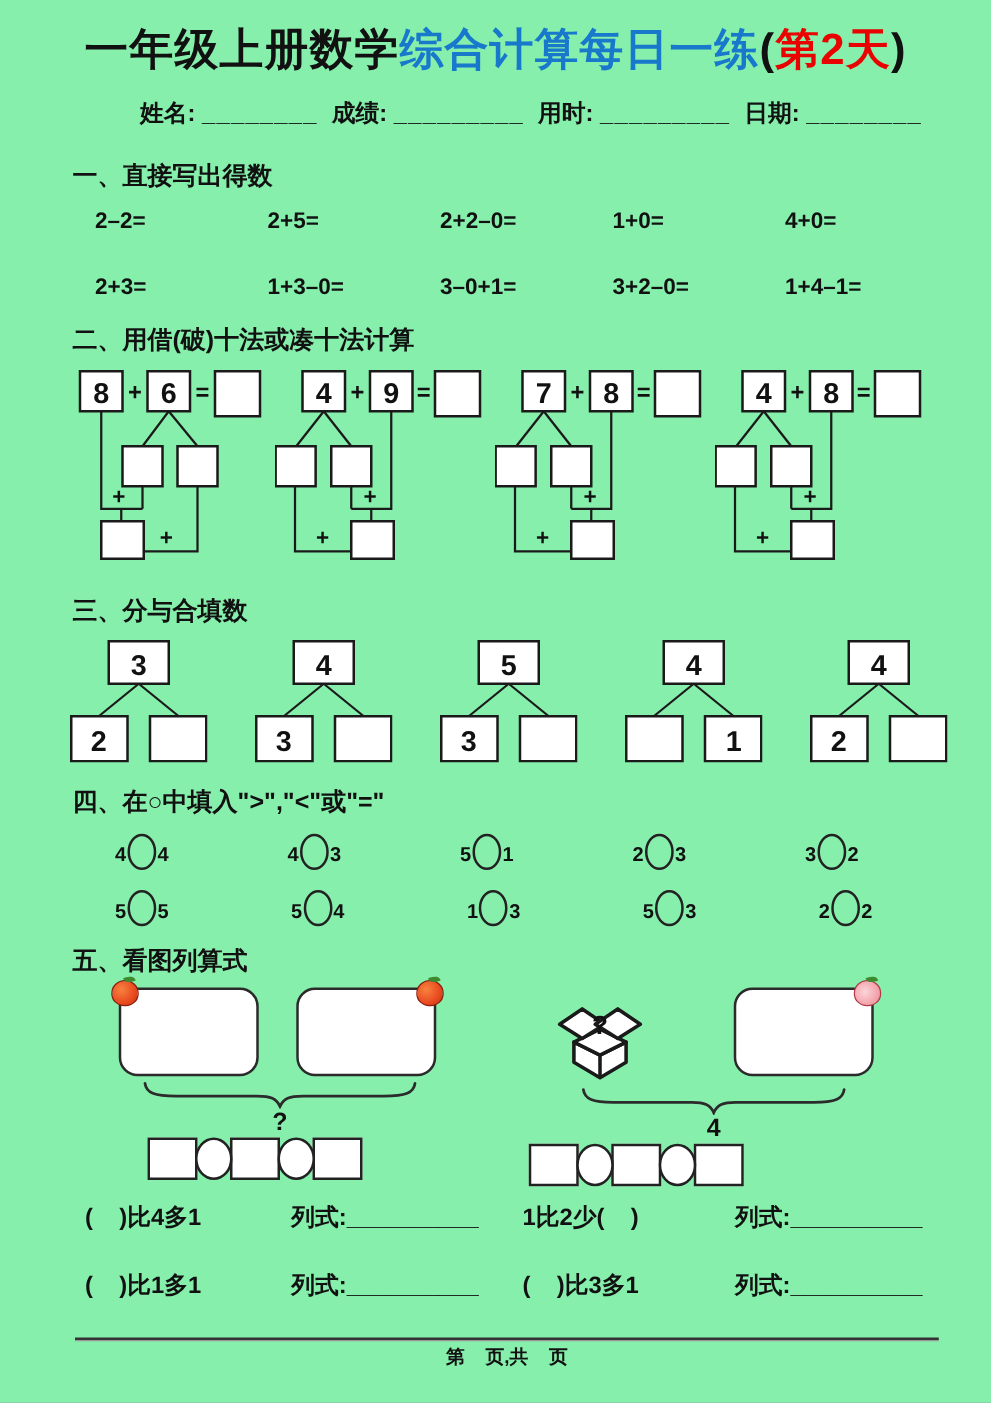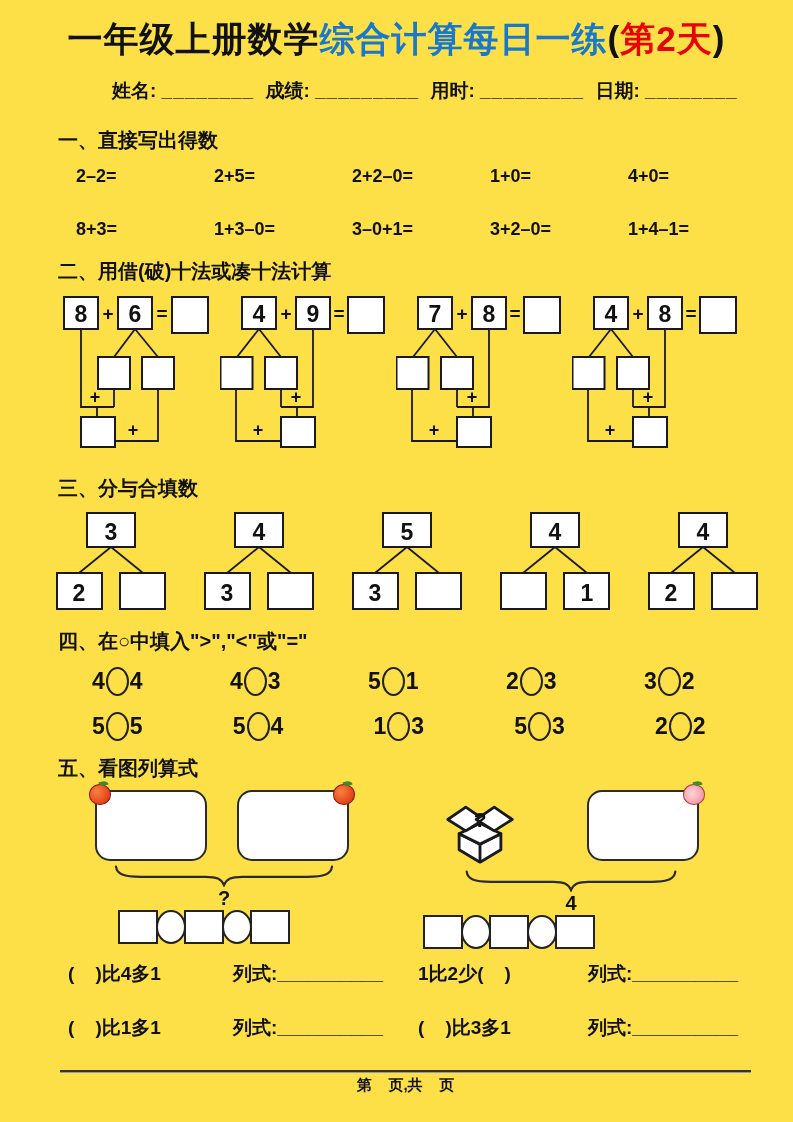--- a/index.html
+++ b/index.html
@@ -1,18 +1,18 @@
 <!DOCTYPE html>
 <html style="--blue: #1778cc; --red: #e80200; --apple: #e8491f; --peach: #f3a2ab; --leaf: #3e8a2f;"><head>
 <meta charset="utf-8">
 <style>
   :root { --blue:#1778cc; --red:#e80200; --apple:#e8491f; --peach:#f3a2ab; --leaf:#3e8a2f; }
   * { box-sizing: border-box; margin: 0; padding: 0; }
   body { background:#888; font-family:"Liberation Sans","DejaVu Sans",sans-serif; }
-  .page { position:relative; width:793px; height:1122px; margin:0 auto; background:#fde047; color:#111; overflow:hidden; }
+  .page { position:relative; width:793px; height:1122px; margin:0 auto; background:#86efac; color:#111; overflow:hidden; }
 
   .title { text-align:center; padding-top:16px; font-size:35px; font-weight:bold; letter-spacing:1px; white-space:nowrap; }
   .t-blue { color:var(--blue); }
   .t-red { color:var(--red); }
 
   .name-line { margin:15px 0 0 112px; font-size:19px; font-weight:bold; white-space:pre; }
   .name-line .field { margin-right:6px; }
   .name-line .blank { letter-spacing:1px; }
 
   .sec-head { margin-left:58px; font-size:20px; font-weight:bold; }
@@ -24,21 +24,21 @@
   .calc { width:138px; white-space:pre; }
 
   .decomp-row { display:flex; gap:10px; margin:10px 0 0 62px; }
   svg .box { fill:#fff; stroke:#1a1a1a; stroke-width:2; }
   svg .ln { stroke:#1a1a1a; stroke-width:1.8; fill:none; }
   svg text { font-family:"Liberation Sans","DejaVu Sans",sans-serif; font-weight:bold; text-anchor:middle; fill:#111; }
   svg .num { font-size:23px; } svg .op { font-size:19px; } svg .opsm { font-size:18px; }
 
   .tree-row { display:flex; gap:38px; margin:10px 0 0 56px; }
 
-  .cmp-row { display:flex; margin-left:92px; font-size:23px; font-weight:bold; align-items:center; }
+  .cmp-row { display:flex; margin-left:92px; font-size:16px; font-weight:bold; align-items:center; }
   .cmp-row.r1 { margin-top:12px; } .cmp-row.r2 { margin-top:16px;justify-content:space-between; }
   .cmp { width:138px; }
   .circ { display:inline-block; width:23px; height:29px; border:2px solid #222; border-radius:50%; vertical-align:-7px; margin:0 1px; }
 
   .s5-wrap { display:flex; margin:8px 0 0 95px; gap:74px; }
   .s5-group { display:flex; flex-direction:column; }
   .s5-boxes { display:flex; align-items:flex-start; }
   .g-left .s5-boxes { gap:30px; }
   .g-right .s5-boxes { gap:70px; margin-left:20px; }
   .fruit-box { position:relative; width:112px; height:71px; border:2.5px solid #2b2b2b; border-radius:15px; background:#fff; }
@@ -74,21 +74,21 @@
 
   <div class="sec-head h1">一、直接写出得数</div>
   <div class="calc-row r1">
     <span class="calc">2–2=</span>
     <span class="calc">2+5=</span>
     <span class="calc">2+2–0=</span>
     <span class="calc">1+0=</span>
     <span class="calc">4+0=</span>
   </div>
   <div class="calc-row r2">
-    <span class="calc">8+3=</span>
+    <span class="calc">2+3=</span>
     <span class="calc">1+3–0=</span>
     <span class="calc">3–0+1=</span>
     <span class="calc">3+2–0=</span>
     <span class="calc">1+4–1=</span>
   </div>
 
   <div class="sec-head h2">二、用借(破)十法或凑十法计算</div>
   <div class="decomp-row">
 
     <svg viewBox="0 0 148 158" width="148" height="158">

